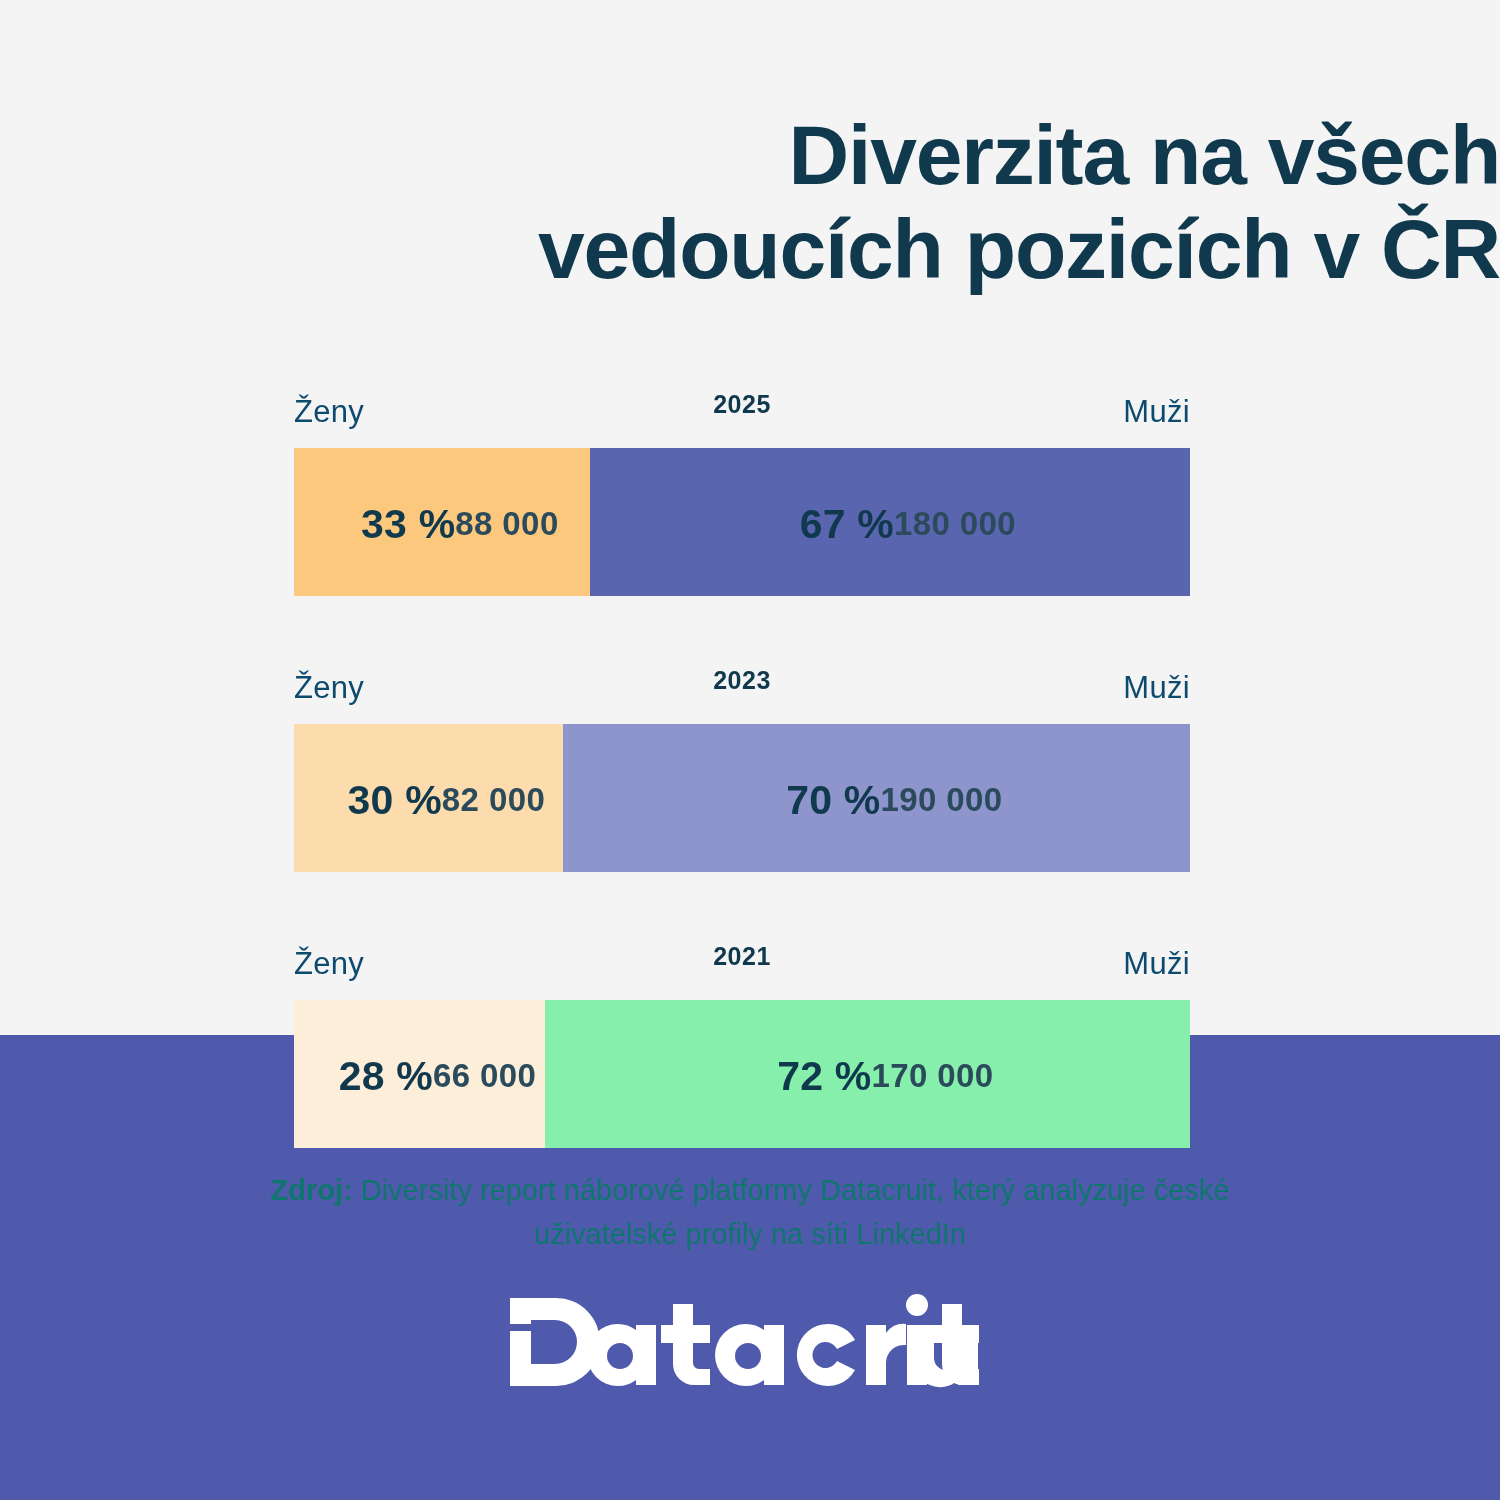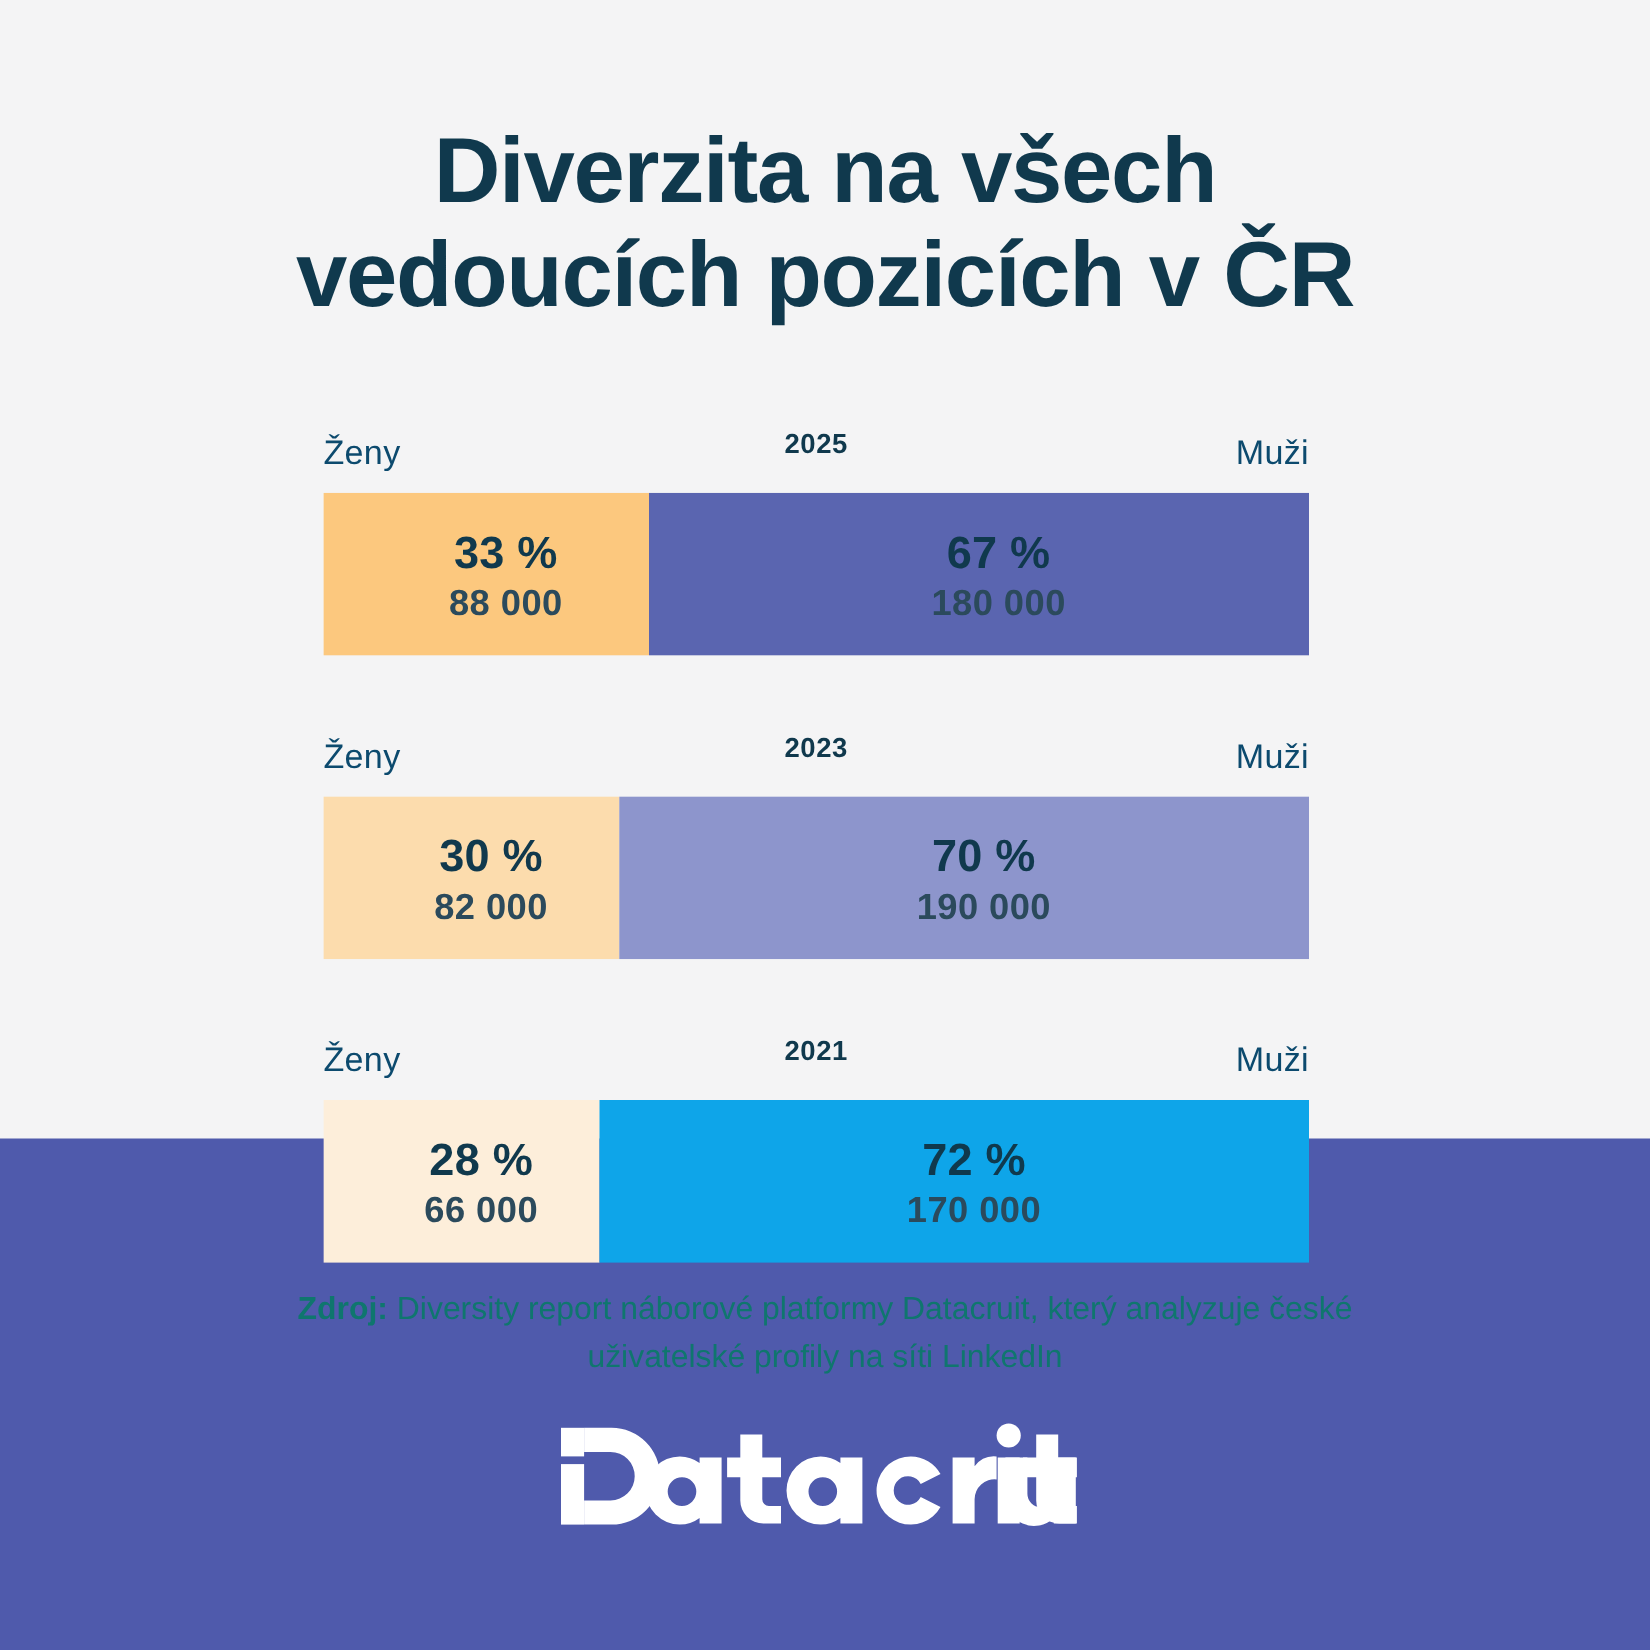--- a/index.html
+++ b/index.html
@@ -28,21 +28,21 @@
     height: 465px;
     background: #4f5aac;
     z-index: 1;
   }
   
   .title {
     position: absolute;
     left: 0;
     top: 96px;
     width: 1500px;
-    text-align: center;
+    text-align: right;
     color: #10394d;
     font-size: 84px;
     font-weight: 700;
     line-height: 1.12;
     letter-spacing: -1.2px;
     z-index: 3;
     margin-top: 12px;
   }
   .title-line {
     display: block;
@@ -89,21 +89,21 @@
     letter-spacing: 0.5px;
   }
   .bar {
     display: flex;
     width: 896px;
     height: 148px;
     overflow: hidden;
   }
   .seg {
     display: flex;
-    flex-direction: column;
+    flex-direction: row;
     align-items: center;
     justify-content: center;
     box-sizing: border-box;
     padding-top: 4px;
     padding-left: 36px;
   }
   .seg-pct {
     font-size: 41px;
     font-weight: 700;
     color: #10394d;
@@ -197,21 +197,21 @@
       <div class="labels">
         <span class="side-label left">Ženy</span>
         <span class="year-label">2021</span>
         <span class="side-label right">Muži</span>
       </div>
       <div class="bar">
         <div class="seg" style="width: 28%; background: rgb(253, 238, 218);">
           <span class="seg-pct">28 %</span>
           <span class="seg-count">66 000</span>
         </div>
-        <div class="seg" style="width: 72%; background: #0ea5e9;">
+        <div class="seg" style="width: 72%; background: #86efac;">
           <span class="seg-pct">72 %</span>
           <span class="seg-count">170 000</span>
         </div>
       </div>
     </div>
 
   </div>
 
   <p class="source">
     <b>Zdroj:</b><span> Diversity report náborové platformy Datacruit, který analyzuje české uživatelské profily na síti LinkedIn</span>

